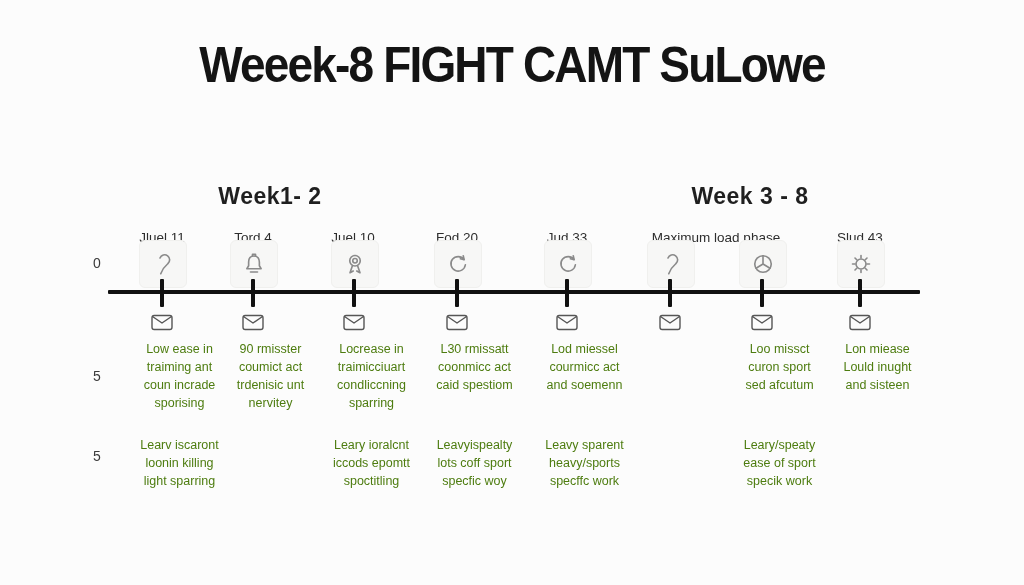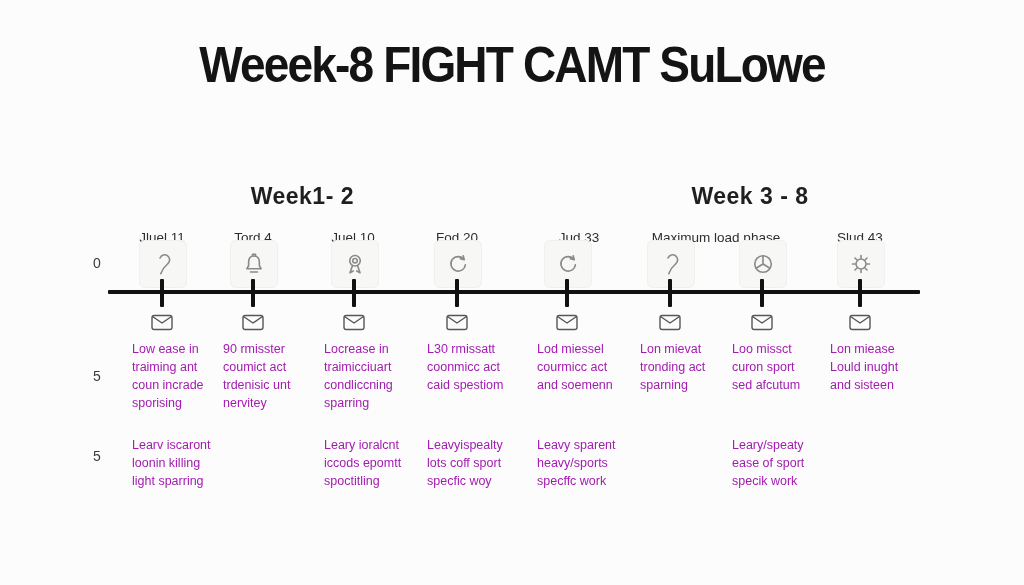--- a/index.html
+++ b/index.html
@@ -13,21 +13,21 @@
   .page-title{
     position:absolute;top:36px;left:0;width:100%;
     text-align:center;font-size:50px;font-weight:bold;color:#141414;
     letter-spacing:-2px;transform:scaleX(0.92);transform-origin:center;
     white-space:nowrap;
   }
   .week-header{
     position:absolute;top:183px;text-align:center;
     font-size:23px;font-weight:600;color:#1f1f1f;letter-spacing:0.5px;
   }
-  .wk1{left:154px;width:200px;text-align:right;}
+  .wk1{left:170px;width:200px;}
   .wk2{left:650px;width:200px;}
   .milestone-label{
     position:absolute;top:218px;text-align:center;
     font-size:13.5px;color:#2e2e2e;font-weight:500;margin-top:12px;
   }
   .timeline-bar{
     position:absolute;top:290px;left:108px;width:812px;height:4px;
     background:#111;border-radius:1px;
   }
   .col{position:absolute;top:0;width:100px;height:585px;}
@@ -42,22 +42,22 @@
     position:absolute;top:279px;left:48px;width:4px;height:28px;
     background:#111;border-radius:1px;
   }
   .envelope{
     position:absolute;top:312px;left:38px;width:24px;height:20px;
   }
   .envelope svg{width:24px;height:20px;stroke:#565656;fill:none;
     stroke-width:1.4;stroke-linecap:round;stroke-linejoin:round;}
   .note{
     position:absolute;left:20px;width:95px;
-    font-size:12.5px;line-height:1.45;color:#a21caf;
-    white-space:pre;text-align:left;
+    font-size:12.5px;line-height:1.45;color:#4d7c0f;
+    white-space:pre;text-align:center;
   }
   .note-top{top:340px;}
   .note-bottom{top:436px;}
   .axis-mark{
     position:absolute;left:88px;width:18px;text-align:center;
     font-size:14px;color:#3a3a3a;
   }
   .ax0{top:255px;}
   .ax1{top:368px;}
   .ax2{top:448px;}
@@ -104,21 +104,21 @@
 
   <div class="page-title">Weeek-8 FIGHT CAMT SuLowe</div>
 
   <div class="week-header wk1">Week1- 2</div>
   <div class="week-header wk2">Week 3 - 8</div>
 
   <div class="milestone-label" style="left:107px;width:110px">Jluel 11</div>
   <div class="milestone-label" style="left:198px;width:110px">Tord 4</div>
   <div class="milestone-label" style="left:298px;width:110px">Juel 10</div>
   <div class="milestone-label" style="left:402px;width:110px">Fod 20</div>
-  <div class="milestone-label" style="left:524px;width:110px">Jud 33</div>
+  <div class="milestone-label" style="left:512px;width:110px">Jud 33</div>
   <div class="milestone-label" style="left:626px;width:180px">Maximum load phase</div>
   <div class="milestone-label" style="left:805px;width:110px">Slud 43</div>
 
   <div class="timeline-bar"></div>
 
   <div class="axis-mark ax0">0</div>
   <div class="axis-mark ax1">5</div>
   <div class="axis-mark ax2">5</div>
 
   <div class="col" style="left:112px">
@@ -227,23 +227,20 @@
       <svg viewBox="0 0 24 24">
           <use href="#g-hook"></use>
         </svg>
     </div>
     <div class="tick"></div>
     <div class="envelope">
       <svg viewBox="0 0 24 20">
           <use href="#g-envelope"></use>
         </svg>
     </div>
-    <div class="note note-top">Lon mievat
-tronding act
-sparning</div>
     <div class="note note-bottom"></div>
   </div>
 
   <div class="col" style="left:712px">
     <div class="icon-box">
       <svg viewBox="0 0 24 24">
           <use href="#g-wheel"></use>
         </svg>
     </div>
     <div class="tick"></div>

